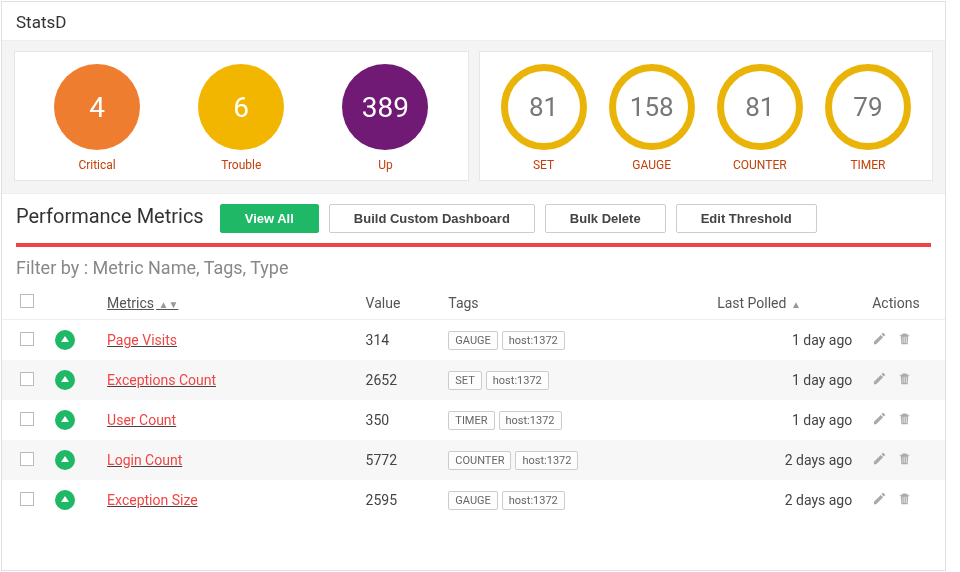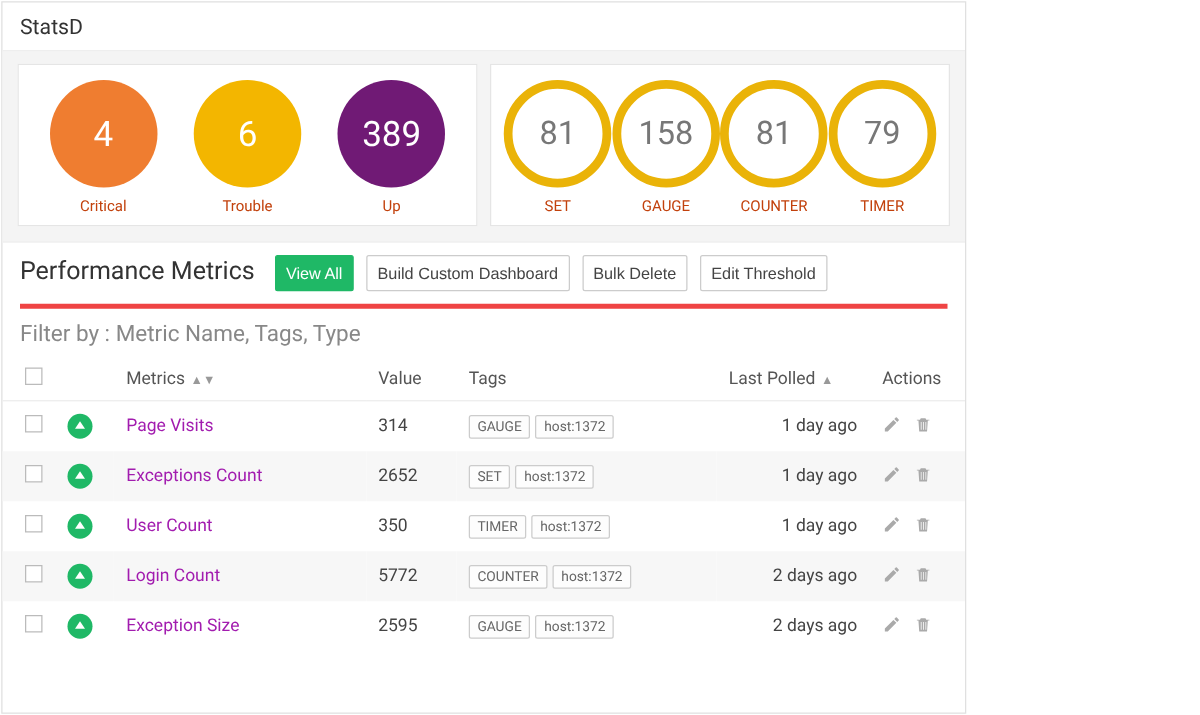--- a/index.html
+++ b/index.html
@@ -1,46 +1,46 @@
 <!DOCTYPE html>
 <html><head>
 <meta charset="utf-8">
 <style>
   * { box-sizing: border-box; margin: 0; padding: 0; }
   body { font-family: -apple-system, BlinkMacSystemFont, "Segoe UI", Roboto, "Helvetica Neue", Arial, sans-serif; background: #fff; font-size: 14px; color: #333; width: 960px; height: 572px; overflow: hidden; }
-  .window { border: 1px solid #e0e0e0; width: 772px; height: 570px; margin: 1px; background: #fff; }
+  .window { border: 1px solid #e0e0e0; width: 945px; height: 570px; margin: 1px; background: #fff; }
   .title-bar { padding: 10px 14px 8px; font-size: 17px; color: #333; }
   .summary-strip { display: flex; gap: 10px; padding: 0 12px 12px; background: #f4f4f4; border-top: 1px solid #eee; border-bottom: 1px solid #eee; padding-top: 10px; }
   .panel { background: #fff; border: 1px solid #e5e5e5; flex: 1; display: flex; }
   .status-group { flex: 1; display: flex; justify-content: space-around; align-items: center; padding: 12px 10px 8px; }
   .status-item { text-align: center; }
   .circle-solid { width: 86px; height: 86px; border-radius: 50%; display: flex; align-items: center; justify-content: center; font-size: 28px; color: #fff; margin: 0 auto 8px; }
   .circle-outline { width: 86px; height: 86px; border-radius: 50%; display: flex; align-items: center; justify-content: center; font-size: 26px; color: #777; margin: 0 auto 8px; border: 7px solid #eab308; background: #fff; }
   .status-label { font-size: 12px; color: #c2410c; }
   .section { padding: 10px 14px 0; }
   .section-header { display: flex; align-items: flex-start; gap: 10px; border-bottom: 4px solid #ef4444; padding-bottom: 10px; }
   .section-title { font-size: 20px; color: #333; margin-right: 6px; }
-  .btn { padding: 6px 8px; border: 1px solid #ccc; background: #fff; font-size: 13px; color: #444; border-radius: 2px; cursor: pointer; }
+  .btn { padding: 6px 24px; border: 1px solid #ccc; background: #fff; font-size: 13px; color: #444; border-radius: 2px; cursor: pointer; font-weight: bold; }
   .btn.primary { background: #1fb866; border-color: #1fb866; color: #fff; }
   .filter-row { padding: 10px 14px 8px; color: #888; font-size: 18px; }
   .table { width: 100%; border-collapse: collapse; }
   .table th { text-align: left; font-weight: 400; color: #555; font-size: 14px; padding: 8px 10px; border-bottom: 1px solid #eee; }
   .table td { padding: 10px 10px; font-size: 14px; color: #444; }
   .table tr.row:nth-child(even) td { background: #f7f7f7; }
   .col-check { width: 40px; padding-left: 18px !important; }
   .col-status { width: 50px; }
-  .col-metric { width: 250px; }
+  .col-metric { width: 250px; text-decoration: underline; }
   .col-value { width: 80px; }
   .col-tags { width: 260px; }
   .col-polled { width: 150px; text-align: right; }
   .col-actions { width: 80px; text-align: left; }
   input[type=checkbox] { width: 14px; height: 14px; border: 1px solid #bbb; appearance: none; cursor: pointer; background:#fff; }
   .status-icon { width: 20px; height: 20px; border-radius: 50%; background: #1fb866; display: inline-flex; align-items: center; justify-content: center; color: #fff; }
   .status-icon svg { width: 10px; height: 10px; }
-  .metric-link { color: #a21caf; cursor: pointer; }
+  .metric-link { color: #ef4444; cursor: pointer; }
   .tag-badge { display: inline-block; border: 1px solid #ccc; background: #fdfdfd; font-size: 11px; color: #666; padding: 2px 6px; border-radius: 2px; margin-right: 4px; }
   .action-icons { display: flex; gap: 10px; color: #aaa; }
   .action-icons svg { width: 15px; height: 15px; cursor: pointer; }
   .sort-icons, .asc-icon { font-size: 10px; color: #999; margin-left: 2px; }
 </style>
 </head>
 <body>
 
 <div class="window">
   <div class="title-bar">StatsD</div>

